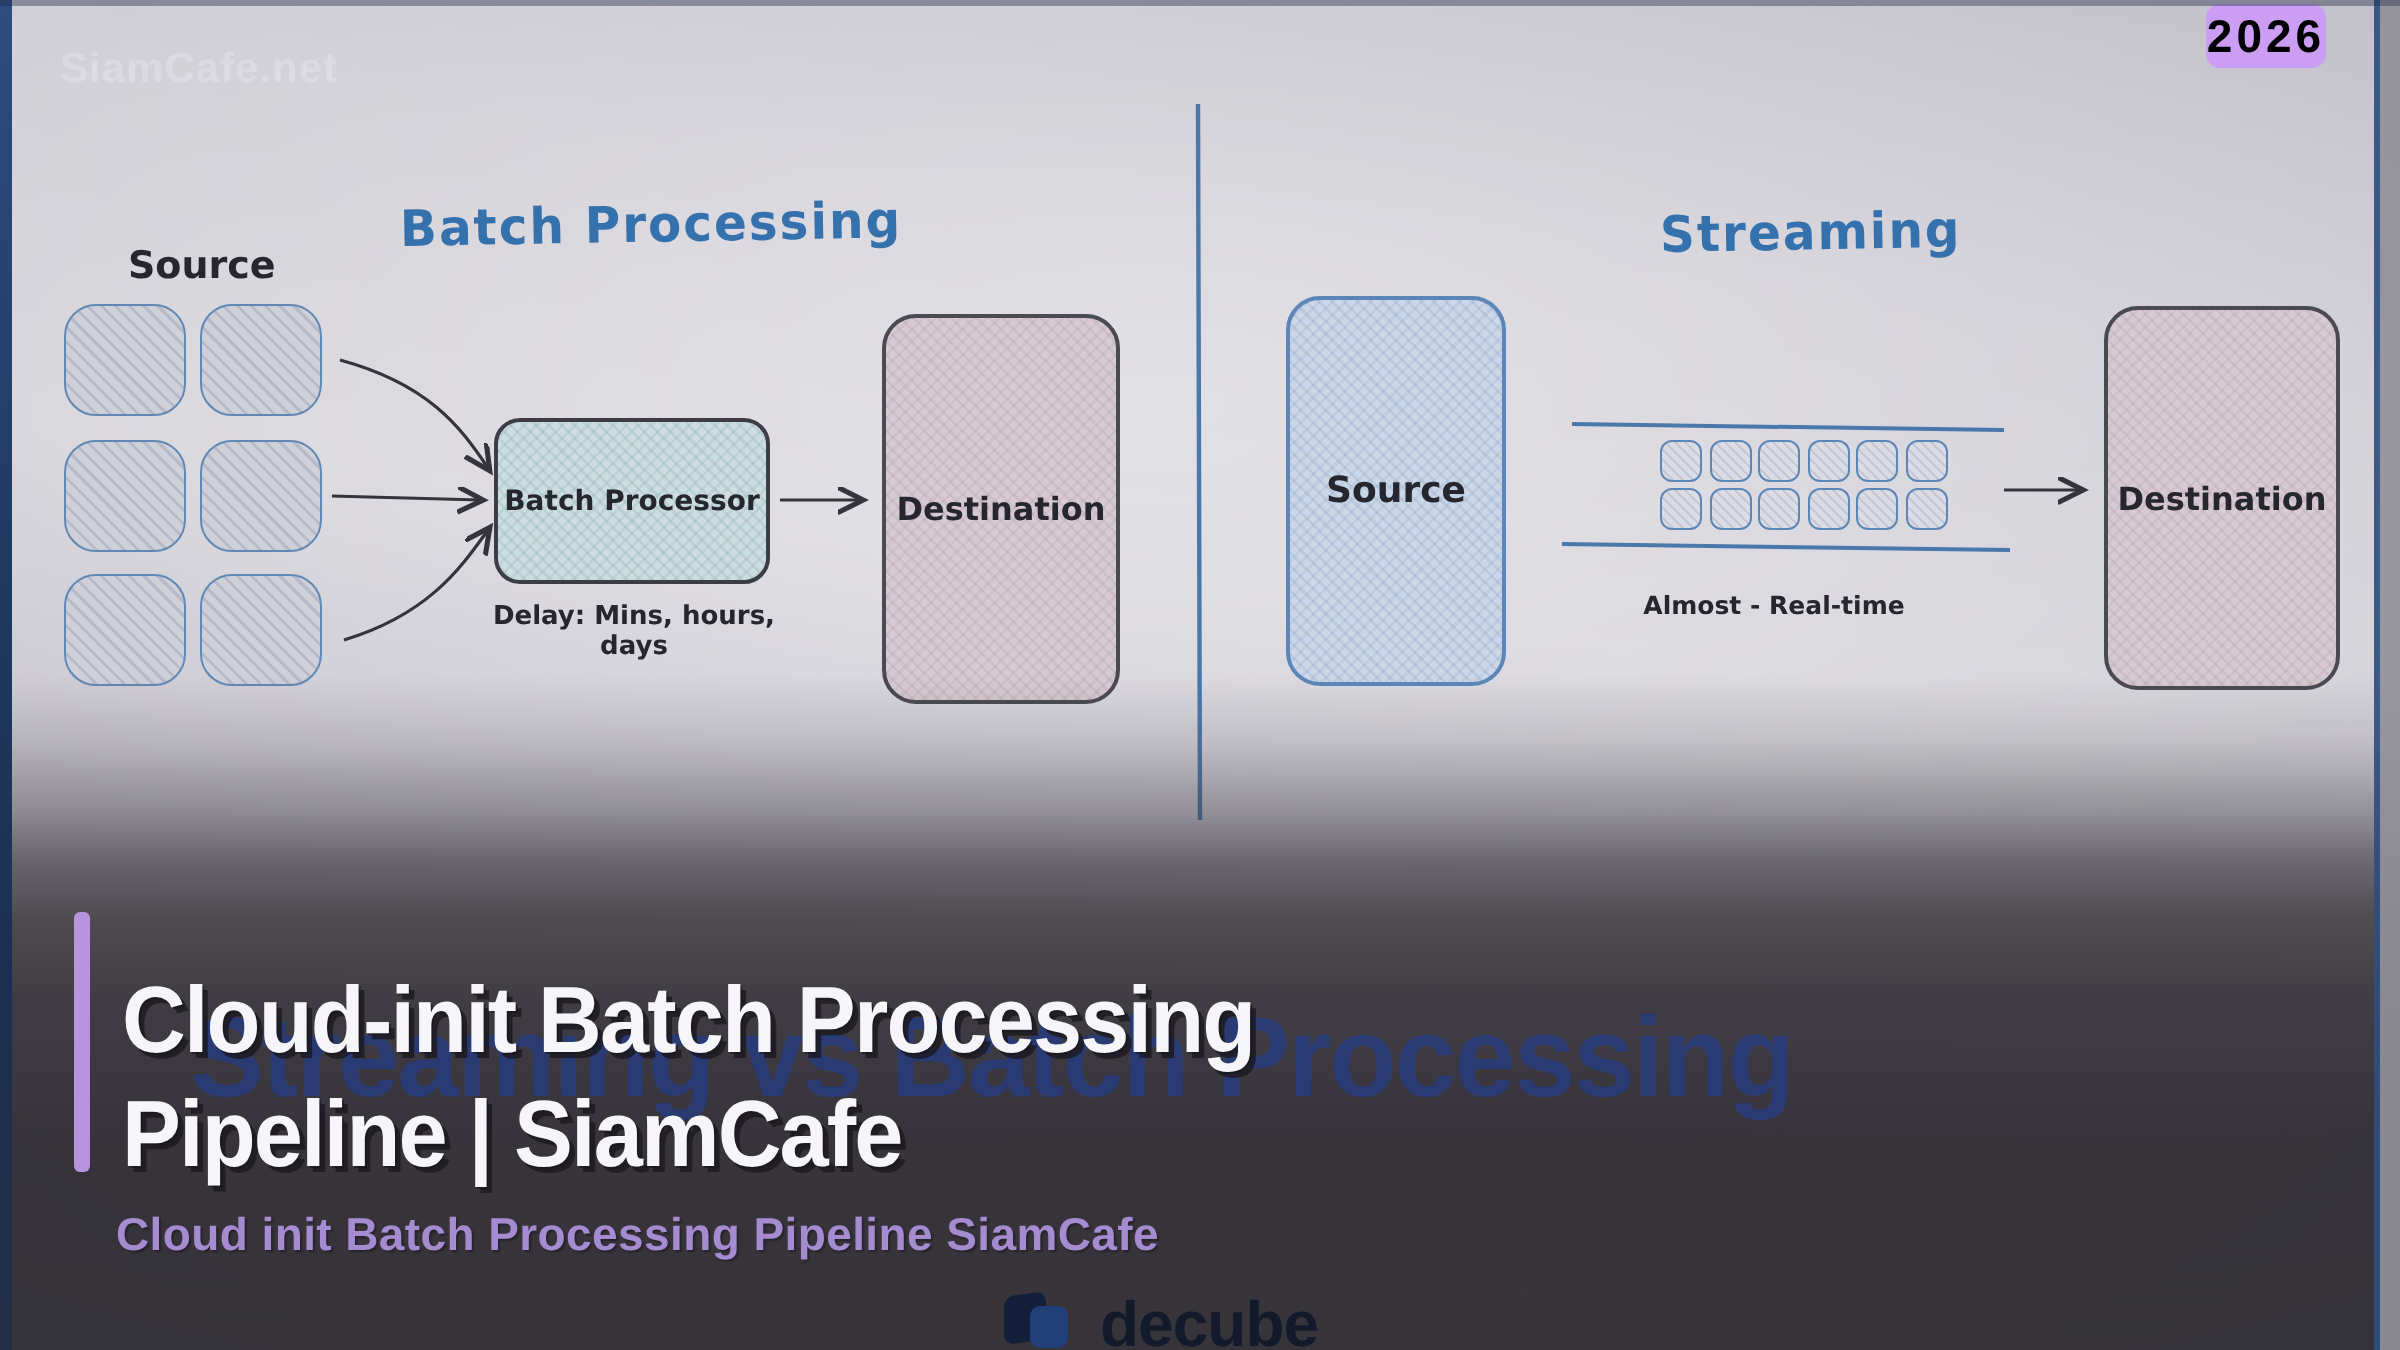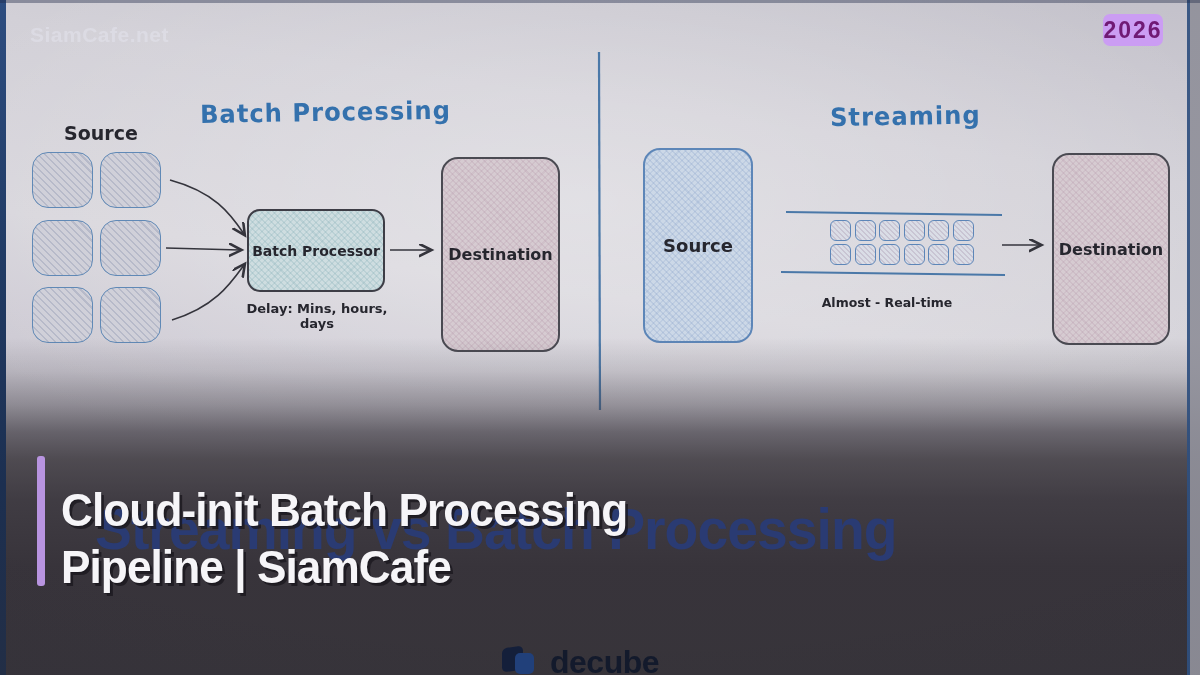--- a/index.html
+++ b/index.html
@@ -20,23 +20,23 @@
       rgba(57,53,60,0.95) 74%, rgba(54,50,57,0.99) 84%, #37343a 100%);}
   .vignette{inset:0;z-index:5;pointer-events:none;background:
       radial-gradient(130% 100% at 50% 40%, rgba(0,0,0,0) 55%, rgba(35,35,55,0.20) 96%);}
   .edge-left{left:0;top:0;width:6px;height:675px;z-index:20;
       background:linear-gradient(180deg,#2d4d80 0%,#203a63 40%,#1c2f50 72%,#222e46 100%);}
   .edge-right{right:0;top:0;width:13px;height:675px;z-index:20;
       background:linear-gradient(90deg,#2f4f7e 0 3px,#90909a 3px 100%);opacity:.92;}
   .edge-top{left:0;top:0;width:1200px;height:3px;z-index:21;background:rgba(30,40,70,0.40);}
   
   .watermark{left:30px;top:23px;font-size:21px;font-weight:700;color:rgba(228,228,238,0.52);z-index:6;letter-spacing:.5px;}
-  .year-badge{left:1103px;top:14px;width:60px;height:32px;background:#cb9df3;border-radius:7px;
+  .year-badge{left:1103px;top:2px;width:60px;height:32px;background:#cb9df3;border-radius:7px;
       display:flex;align-items:center;justify-content:center;z-index:6;
-      font-size:23px;font-weight:700;color:#701a75;letter-spacing:2px;}
+      font-size:23px;font-weight:700;color:#000000;letter-spacing:2px;}
   
   .hand{font-family:"DejaVu Sans",sans-serif;color:#26262e;z-index:2;}
   .hand-title{font-family:"DejaVu Sans",sans-serif;color:#3471ad;font-weight:600;z-index:2;
       letter-spacing:1px;transform:rotate(-1deg) scaleX(.97);transform-origin:left center;}
   .node{box-sizing:border-box;z-index:2;display:flex;align-items:center;justify-content:center;text-align:center;}
   .src-sq{width:59px;height:54px;border:1.6px solid #6089b6;border-radius:16px;background-color:#d0d0d9;
       background-image:repeating-linear-gradient(45deg,rgba(125,135,165,0.30) 0 1.5px,transparent 1.5px 5px);}
   .box-processor{border:2px solid #3d3d46;border-radius:13px;background-color:#cedde0;
       background-image:repeating-linear-gradient(45deg,rgba(110,160,170,0.20) 0 1.5px,transparent 1.5px 4.5px),
                        repeating-linear-gradient(-45deg,rgba(110,160,170,0.16) 0 1.5px,transparent 1.5px 4.5px);}
@@ -173,20 +173,21 @@
   <div class="abs dark-overlay"></div>
   <div class="abs vignette"></div>
 
   <div class="abs bg-title">Streaming vs Batch Processing</div>
 
   <div class="abs accent-bar"></div>
   <div class="abs main-title">
     <div>Cloud-init Batch Processing</div>
     <div>Pipeline | SiamCafe</div>
   </div>
+  <div class="abs subtitle">Cloud init Batch Processing Pipeline SiamCafe</div>
 
   <div class="abs decube">
     <div class="decube-icon">
       <div class="c1"></div>
         <div class="c2"></div>
     </div>
     <div class="decube-text">decube</div>
   </div>
 
 

